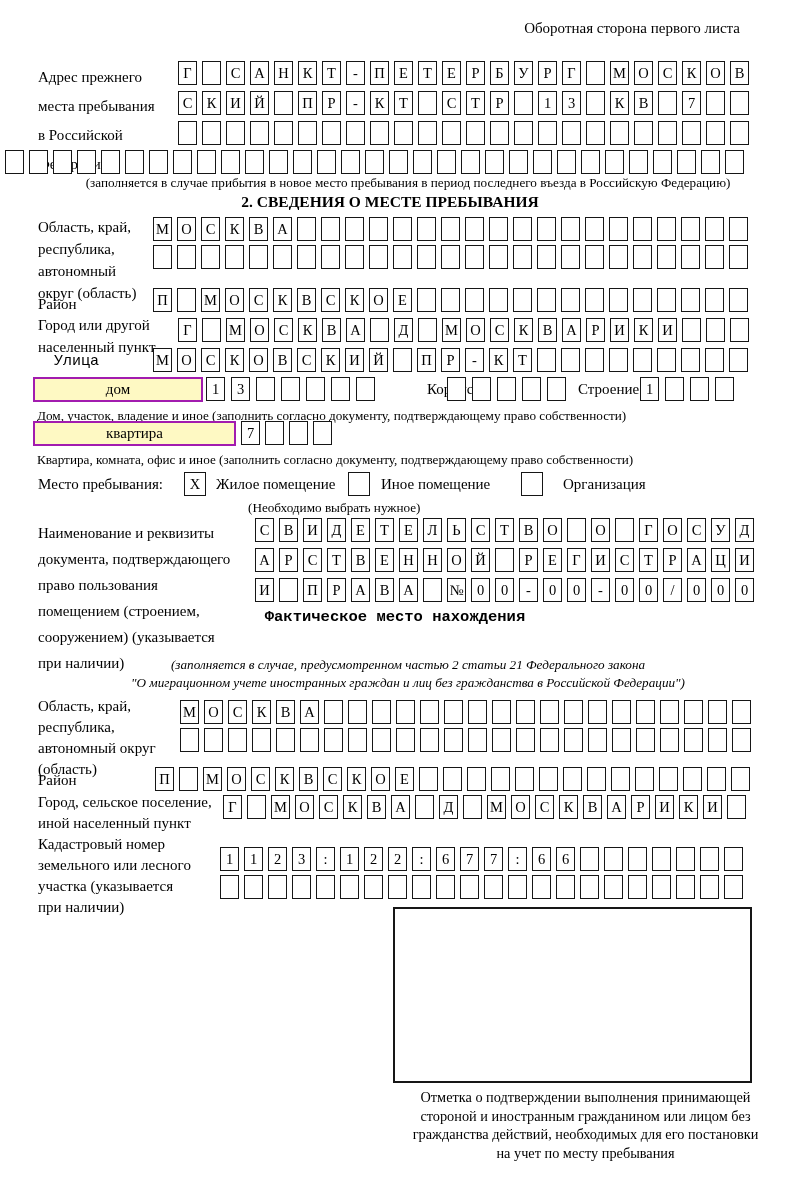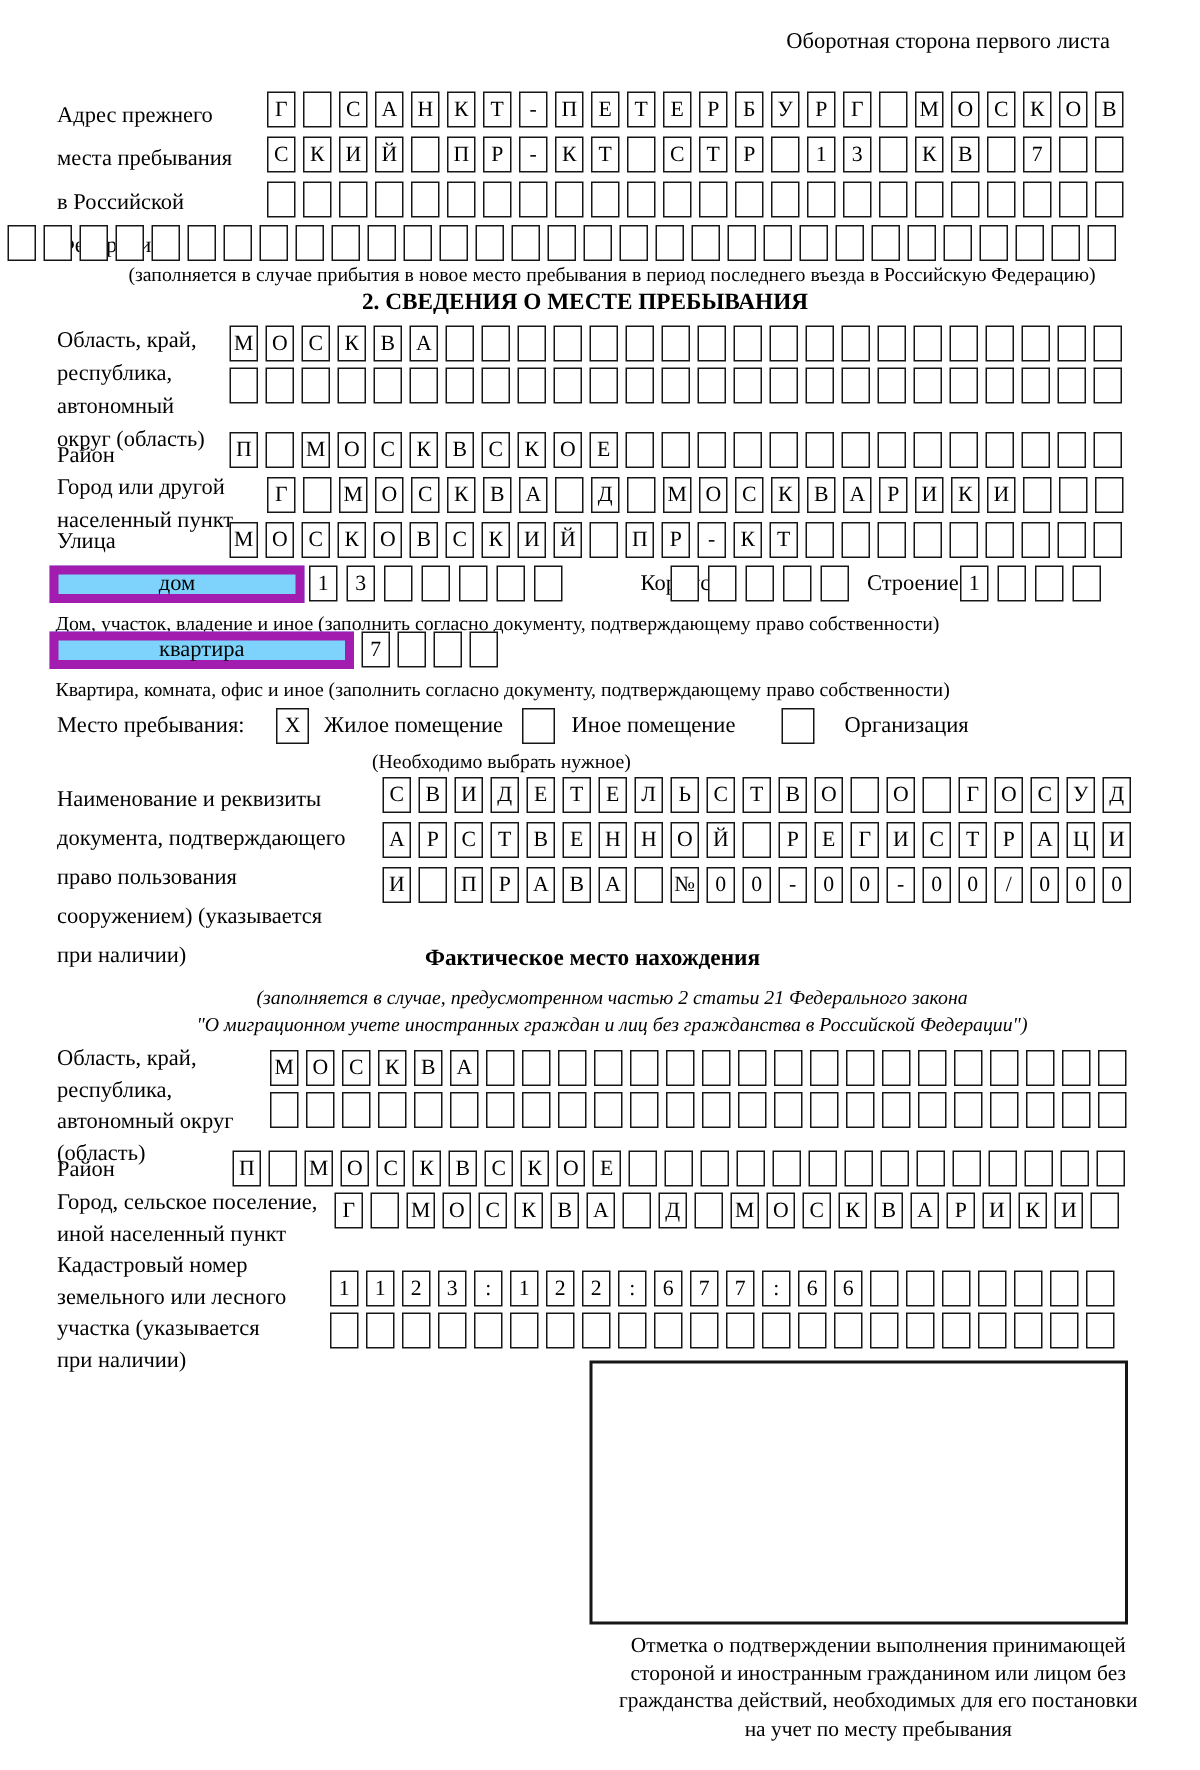--- a/index.html
+++ b/index.html
@@ -7,22 +7,22 @@
   .abs{position:absolute;}
   .boxrow{position:absolute;display:flex;gap:5px;}
   .boxrow.g6{gap:6px;}
   .cb{flex:0 0 auto;width:19px;height:24px;box-sizing:border-box;border:1.7px solid #161616;
       display:flex;align-items:center;justify-content:center;font-size:14.5px;background:#fff;}
   .lbl{font-size:15px;line-height:1.15;}
   .lblblock{font-size:15px;}
   .cap{font-size:13.2px;}
   .heading{font-weight:bold;font-size:15.5px;text-align:center;}
   .centered{text-align:center;padding-left:13px;}
-  .longbox{box-sizing:border-box;border:6px solid #a21caf;display:flex;align-items:center;justify-content:center;
-           font-size:15px;background:#7dd3fc;}
+  .longbox{box-sizing:border-box;border:2px solid #a21caf;display:flex;align-items:center;justify-content:center;
+           font-size:15px;background:#fef9c3;}
   .ckb{width:22px;height:24px;box-sizing:border-box;border:1.7px solid #161616;display:flex;align-items:center;
        justify-content:center;font-size:14.5px;background:#fff;}
   .stamp{box-sizing:border-box;border:2px solid #161616;background:#fff;}
 </style>
 </head>
 <body>
 
 <div class="abs lbl" style="top:20px;right:60px;">Оборотная сторона первого листа</div>
 
 <div class="abs lblblock" style="left:38px;top:63px;line-height:29px;">
@@ -260,21 +260,21 @@
     <span class="cb">А</span>
     <span class="cb">Р</span>
     <span class="cb">И</span>
     <span class="cb">К</span>
     <span class="cb">И</span>
     <span class="cb"></span>
     <span class="cb"></span>
     <span class="cb"></span>
   </div>
 
-<div class="abs lbl" style="left:38px;top:353px;">Улица</div>
+<div class="abs lbl" style="left:54px;top:353px;font-family:Liberation Mono, monospace;">Улица</div>
 <div class="boxrow" style="left:153px;top:348px;">
     <span class="cb">М</span>
     <span class="cb">О</span>
     <span class="cb">С</span>
     <span class="cb">К</span>
     <span class="cb">О</span>
     <span class="cb">В</span>
     <span class="cb">С</span>
     <span class="cb">К</span>
     <span class="cb">И</span>
@@ -338,20 +338,21 @@
 <div class="abs ckb" style="left:348px;top:472px;"></div>
 <div class="abs lbl" style="left:381px;top:476px;">Иное помещение</div>
 <div class="abs ckb" style="left:521px;top:472px;"></div>
 <div class="abs lbl" style="left:563px;top:476px;">Организация</div>
 <div class="abs cap" style="left:248px;top:500px;">(Необходимо выбрать нужное)</div>
 
 <div class="abs lblblock" style="left:38px;top:520px;line-height:26px;">
     <div>Наименование и реквизиты</div>
     <div>документа, подтверждающего</div>
     <div>право пользования</div>
+    <div>помещением (строением,</div>
     <div>сооружением) (указывается</div>
     <div>при наличии)</div>
   </div>
 <div class="boxrow" style="left:255px;top:518px;">
     <span class="cb">С</span>
     <span class="cb">В</span>
     <span class="cb">И</span>
     <span class="cb">Д</span>
     <span class="cb">Е</span>
     <span class="cb">Т</span>
@@ -411,21 +412,21 @@
     <span class="cb">0</span>
     <span class="cb">-</span>
     <span class="cb">0</span>
     <span class="cb">0</span>
     <span class="cb">/</span>
     <span class="cb">0</span>
     <span class="cb">0</span>
     <span class="cb">0</span>
   </div>
 
-<div class="abs heading" style="left:0;top:630px;width:790px;">Фактическое место нахождения</div>
+<div class="abs heading" style="left:0;top:608px;width:790px;font-family:Liberation Mono, monospace;">Фактическое место нахождения</div>
 <div class="abs cap centered" style="left:0;top:656px;width:790px;line-height:18px;font-style:italic;">
     <div>(заполняется в случае, предусмотренном частью 2 статьи 21 Федерального закона</div>
     <div>"О миграционном учете иностранных граждан и лиц без гражданства в Российской Федерации")</div>
   </div>
 
 <div class="abs lblblock" style="left:38px;top:696px;line-height:21px;">
     <div>Область, край,</div>
     <div>республика,</div>
     <div>автономный округ</div>
     <div>(область)</div>

